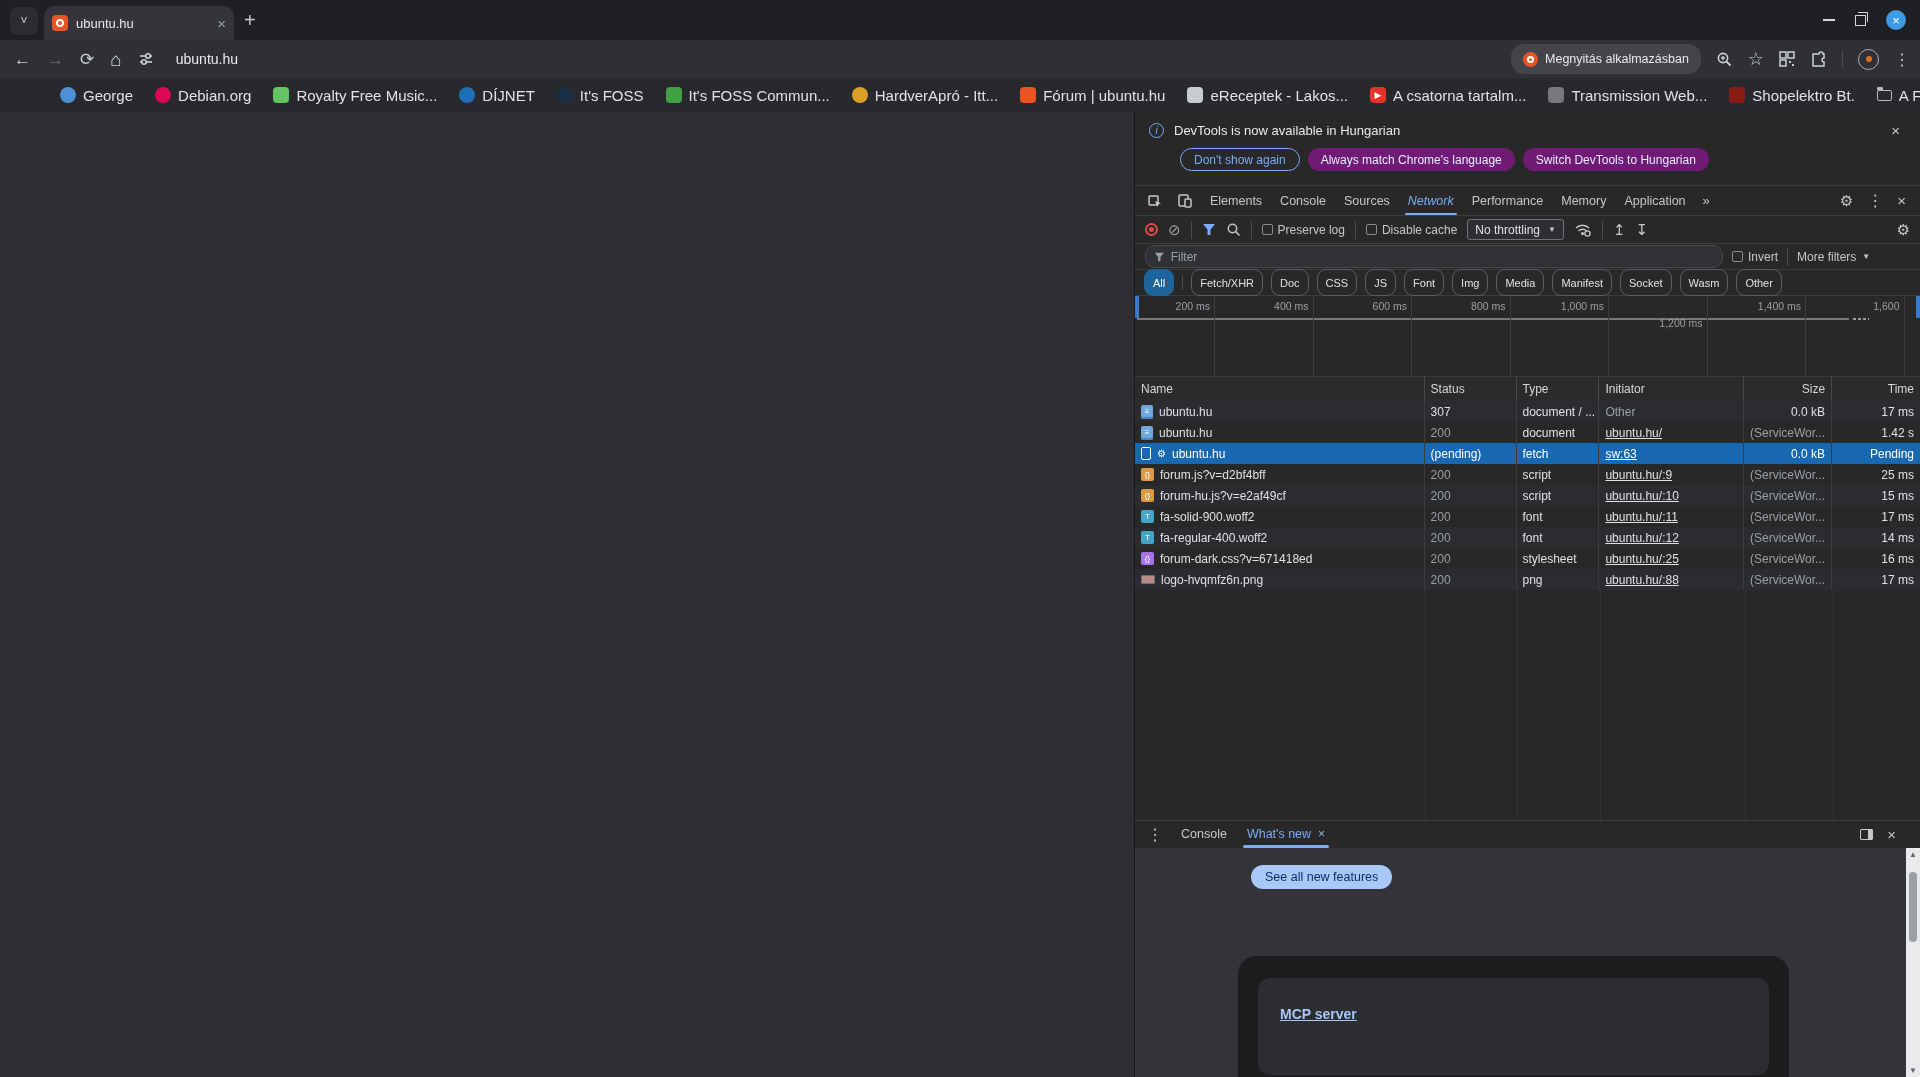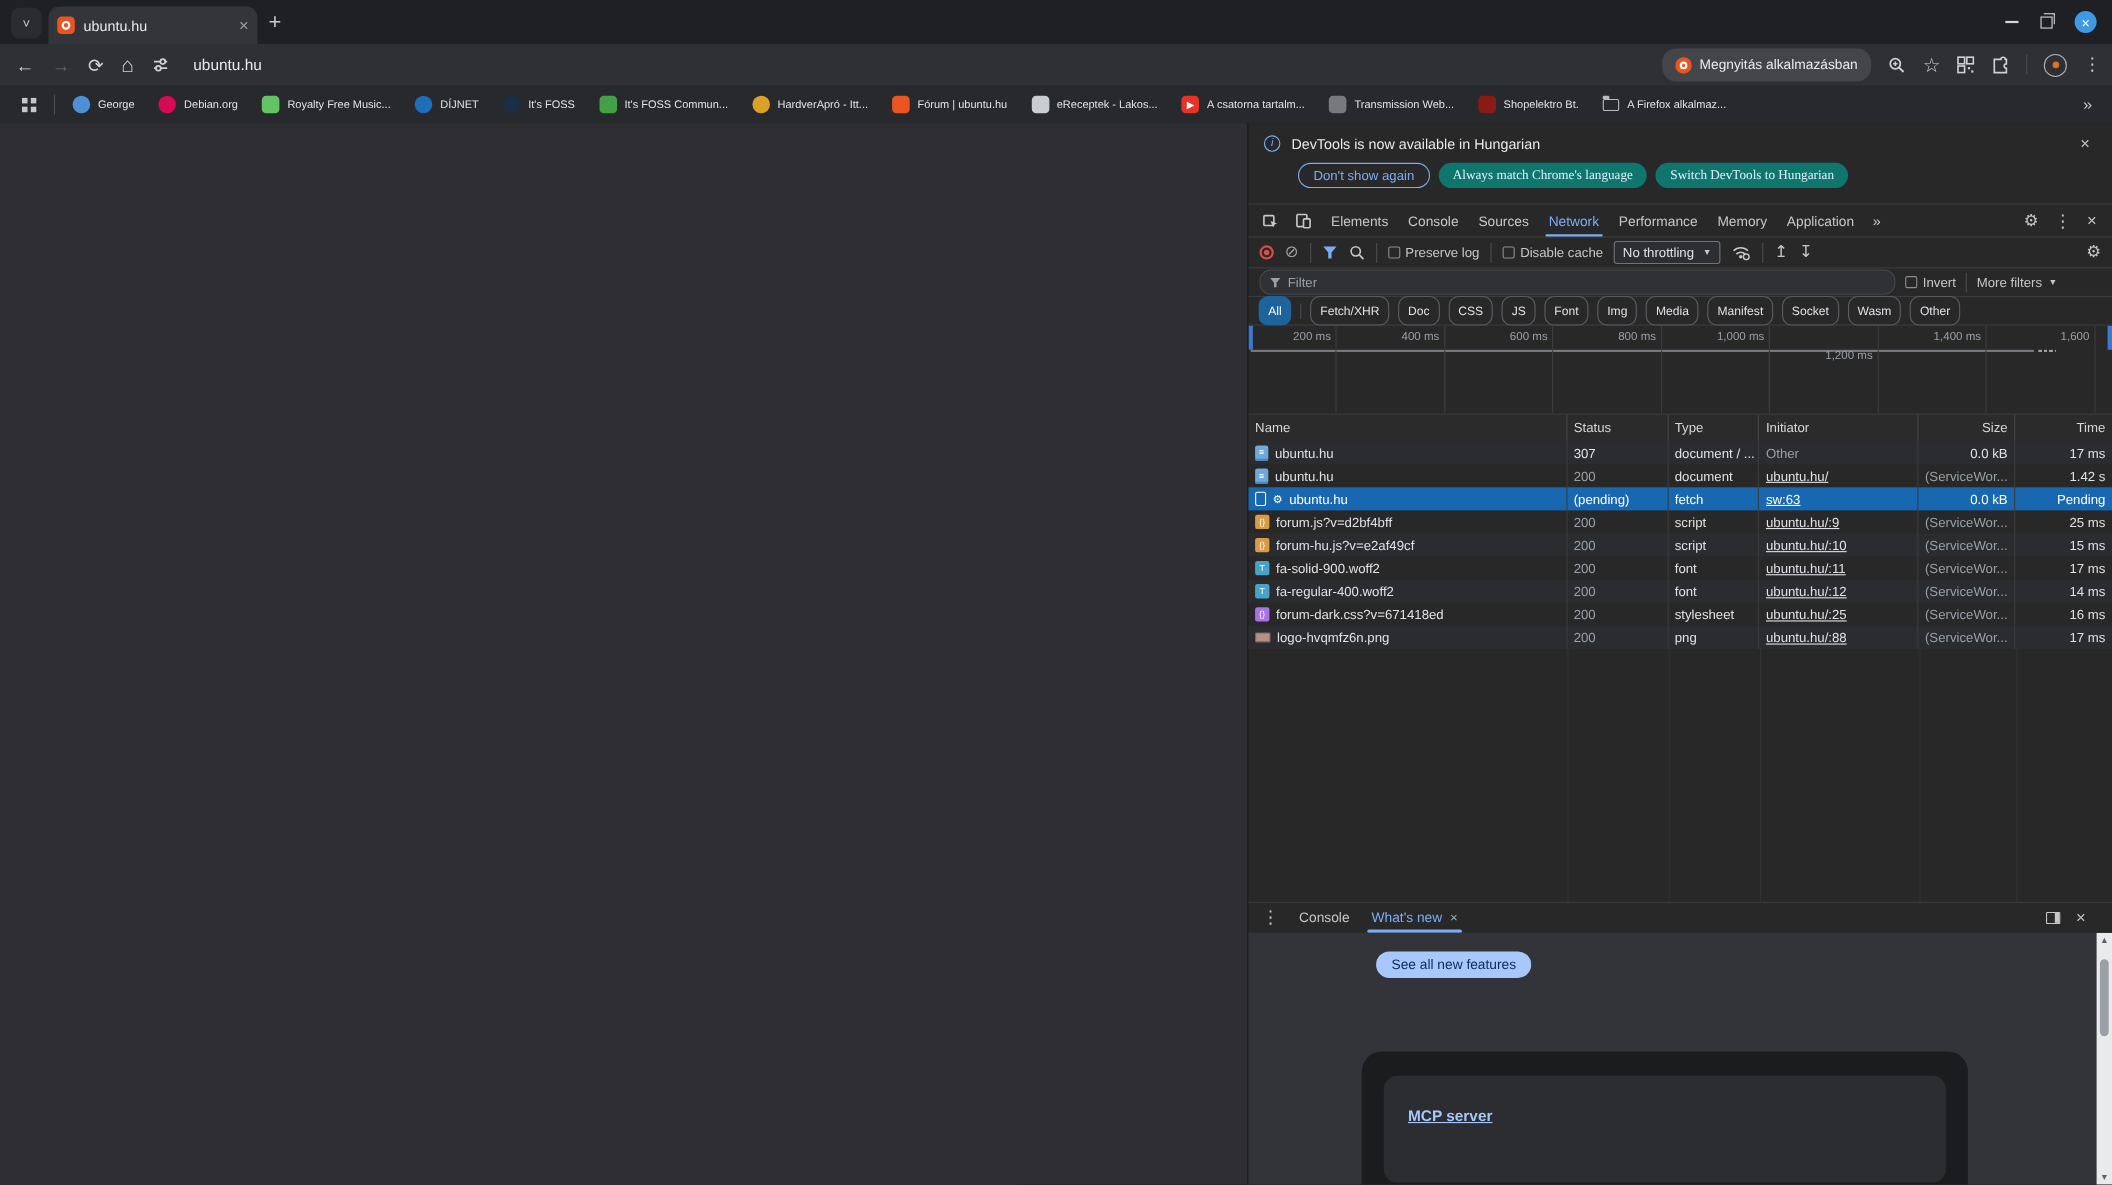--- a/index.html
+++ b/index.html
@@ -46,47 +46,47 @@
   .bookmarks { height:34px; background:#28292d; display:flex; align-items:center; padding:0 14px; gap:10px; flex:0 0 auto; }
   .grid4 { width:5px; height:5px; background:#c7c7c7; box-shadow:8px 0 #c7c7c7, 0 8px #c7c7c7, 8px 8px #c7c7c7;
     margin:0 14px 8px 6px; }
   .bm-item { display:flex; align-items:center; gap:7px; padding:0 6px; }
   .bm-ico { width:16px; height:16px; border-radius:4px; flex:0 0 auto; display:flex; align-items:center;
     justify-content:center; font-size:9px; color:#fff; }
   .bm-ico.round { border-radius:50%; }
   .bm-folder { background:transparent !important; border:1.6px solid #b8bcc2; border-radius:2px; width:15px; height:11px; position:relative; }
   .bm-folder::before { content:""; position:absolute; top:-4px; left:-1px; width:6px; height:3px;
     background:#b8bcc2; border-radius:1px 1px 0 0; }
-  .bm-label { color:#e2e3e6; font-size:10px; white-space:nowrap; }
+  .bm-label { color:#e2e3e6; font-size:15px; white-space:nowrap; }
   .bm-more { margin-left:auto; color:#c7c7c7; font-size:15px; padding-right:4px; }
 
   
   .content { flex:1; display:flex; min-height:0; }
   .page { flex:1; background:#2e2e33; }
 
   
   .devtools { width:786px; flex:0 0 auto; background:#282828; color:#dfe1e5; font-size:12px;
     display:flex; flex-direction:column; border-left:1px solid #19191b; }
   .b { border-bottom:1px solid #3c3c3c; }
 
   .banner { height:74px; padding:10px 14px 0 14px; flex:0 0 auto; }
   .banner-row1 { display:flex; align-items:center; gap:10px; }
   .info-ic { width:15px; height:15px; border-radius:50%; border:1.5px solid #7cacf8; color:#7cacf8;
     font-size:10px; display:flex; align-items:center; justify-content:center; font-style:italic; flex:0 0 auto; }
   .banner-msg { font-size:13px; color:#e8eaed; }
   .banner-x { margin-left:auto; color:#c7c7c7; font-size:15px; padding-right:6px; }
   .banner-row2 { display:flex; gap:8px; margin:9px 0 0 31px; }
   .pill { height:23px; border-radius:12px; font-size:12px; display:flex; align-items:center; padding:0 13px; }
   .pill.outline { border:1px solid #7cacf8; color:#7cacf8; background:transparent; }
-  .pill.filled { background:#0f766e; color:#e4eefc;font-family:Liberation Serif, serif; }
+  .pill.filled { background:#701a75; color:#e4eefc; }
 
   .dt-tabs { height:30px; display:flex; align-items:center; padding:0 6px; gap:2px; flex:0 0 auto; }
   .dt-ico { padding:0 6px; display:flex; align-items:center; }
   .dt-tab { padding:0 9px; height:100%; display:flex; align-items:center; color:#c7c7c7; font-size:12.5px; position:relative; white-space:nowrap; }
-  .dt-tab.sel { color:#7cacf8; }
+  .dt-tab.sel { color:#7cacf8;font-style:italic; }
   .dt-tab.sel::after { content:""; position:absolute; left:6px; right:6px; bottom:0; height:2.5px; background:#7cacf8; border-radius:2px; }
   .dt-more { color:#c7c7c7; font-size:13px; padding:0 6px; }
   .dt-right { margin-left:auto; display:flex; align-items:center; gap:14px; padding-right:8px; color:#c7c7c7; }
   .gear { font-size:15px; color:#c7c7c7; line-height:1; }
   .xclose { font-size:15px; color:#c7c7c7; line-height:1; }
 
   .net-toolbar { height:28px; display:flex; align-items:center; gap:10px; padding:0 10px; flex:0 0 auto; position:relative; }
   .rec { width:13px; height:13px; border-radius:50%; border:2px solid #df4b48; position:relative; }
   .rec::before { content:""; position:absolute; inset:2px; border-radius:50%; background:#df4b48; }
   .clear-ic { color:#9aa0a6; font-size:15px; line-height:1; }

